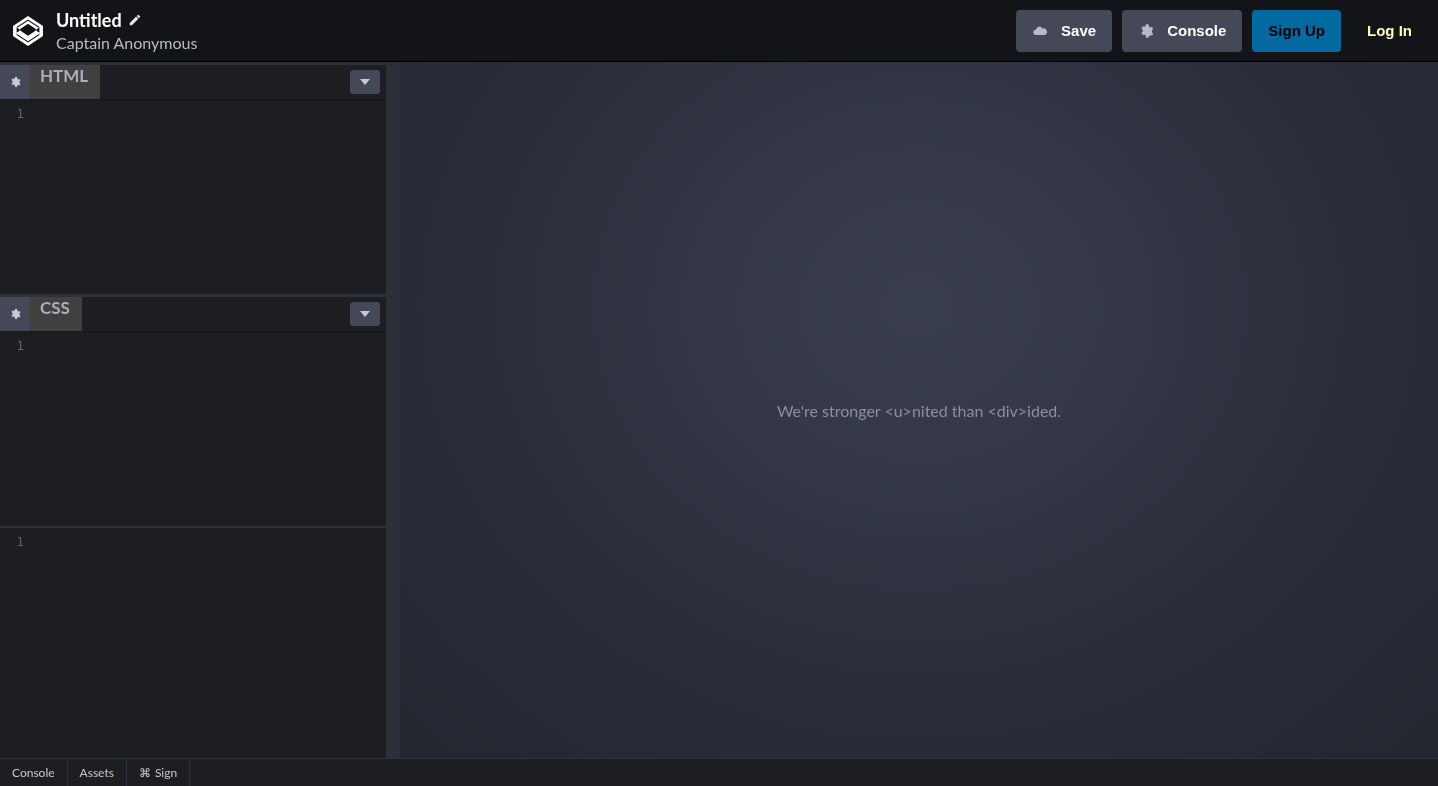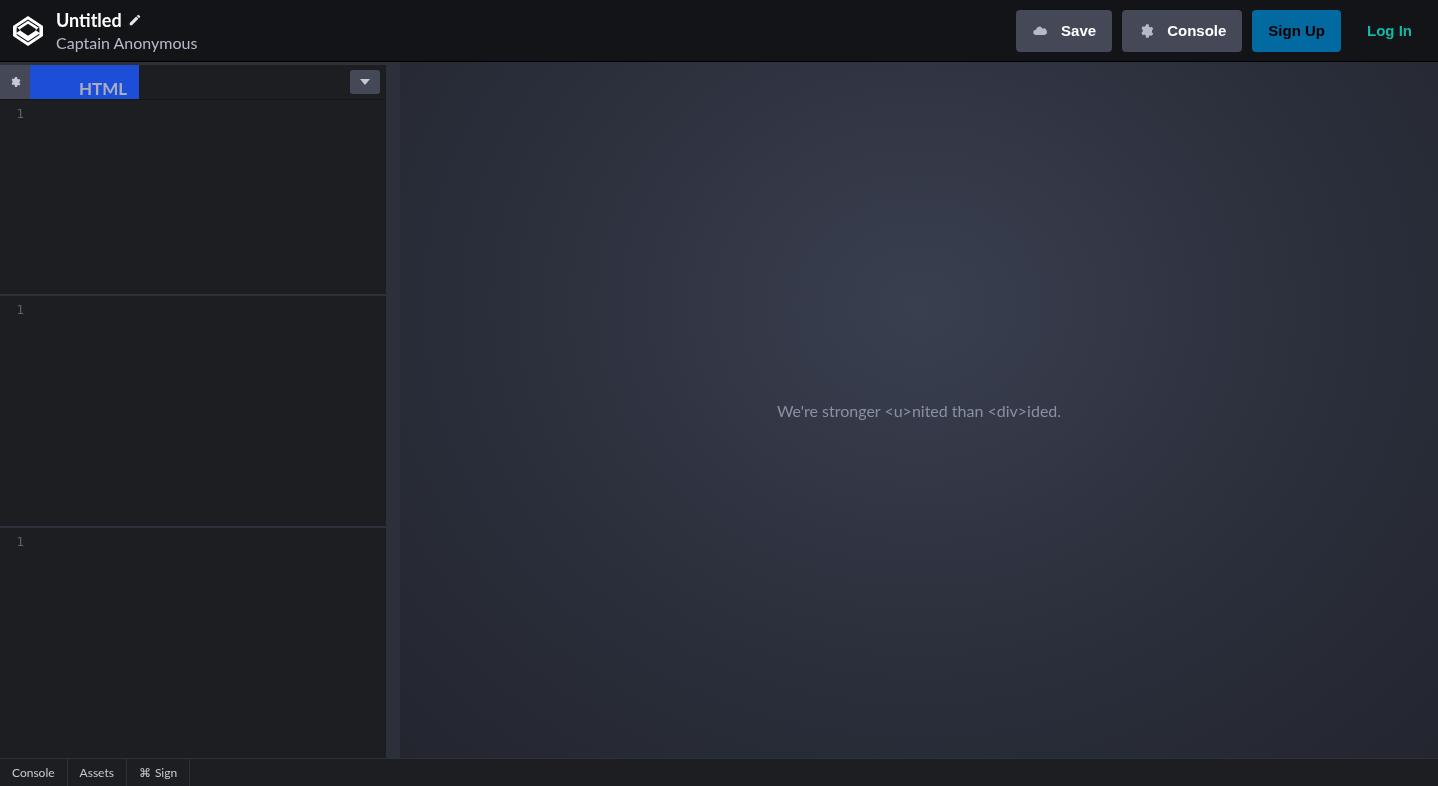--- a/index.html
+++ b/index.html
@@ -53,21 +53,21 @@
     padding: 15px 16px;
     font-size: 15px;
     font-weight: 600;
     display: inline-flex;
     align-items: center;
     gap: 13px;
     cursor: pointer;
   }
   .btn svg { fill: #b7bbc8; }
   .btn-signup { background: #0369a1; color: #000; }
-  .btn-login { background: #131417; color: #14b8a6; border: 0; }
+  .btn-login { background: #131417; color: #fef9c3; border: 0; }
 
   
   .main {
     display: flex;
     height: calc(100% - 62px - 28px);
   }
   .editors {
     width: 400px;
     display: flex;
     flex-direction: column;
@@ -87,25 +87,24 @@
   .pane-header {
     display: flex;
     align-items: center;
     background: #1d1e22;
     border-top: 1px solid #2f3039;
     border-bottom: 1px solid #15161a;
     height: 36px;
   }
   .pane-header-left {
     display: flex;
-    align-items: flex-end;
-    background: #1d4ed8;
+    align-items: flex-start;
+    background: #404040;
     height: 100%;
     padding: 0 12px 0 0;
-    gap: 39px;
   }
   .gear-btn {
     width: 30px;
     height: 100%;
     background: #444857;
     display: flex;
     align-items: center;
     justify-content: center;
     cursor: pointer;
   }
@@ -249,20 +248,36 @@
             </svg>
         </div>
       </div>
       <div class="code-area">
         <div class="gutter">1</div>
         <div class="code"></div>
       </div>
     </div>
 
     <div class="editor-pane">
+      <div class="pane-header">
+        <div class="pane-header-left">
+          <div class="gear-btn">
+            <svg viewBox="0 0 24 24">
+                <path d="M12 8a4 4 0 1 0 0 8 4 4 0 0 0 0-8zm9 4a7 7 0 0 0-.1-1.2l2-1.6-2-3.4-2.4 1a7 7 0 0 0-2-1.2L16 2h-4l-.5 2.6a7 7 0 0 0-2 1.2l-2.4-1-2 3.4 2 1.6A7 7 0 0 0 7 12a7 7 0 0 0 .1 1.2l-2 1.6 2 3.4 2.4-1a7 7 0 0 0 2 1.2L12 22h4l.5-2.6a7 7 0 0 0 2-1.2l2.4 1 2-3.4-2-1.6A7 7 0 0 0 21 12z"></path>
+              </svg>
+          </div>
+          <div class="pane-title">CSS</div>
+        </div>
+        <div class="pane-header-spacer"></div>
+        <div class="chevron-btn">
+          <svg viewBox="0 0 10 6">
+              <path d="M0 0h10L5 6z"></path>
+            </svg>
+        </div>
+      </div>
       <div class="code-area">
         <div class="gutter">1</div>
         <div class="code"></div>
       </div>
     </div>
 
     <div class="editor-pane">
       <div class="code-area">
         <div class="gutter">1</div>
         <div class="code"></div>

